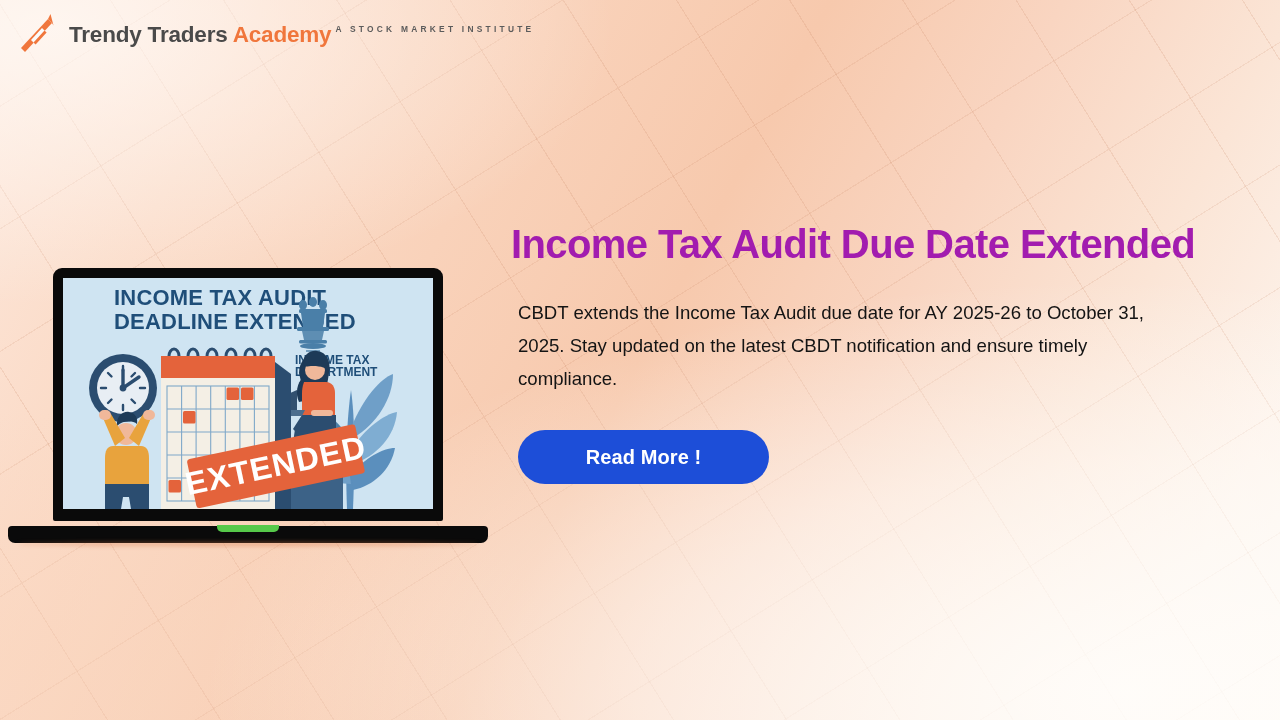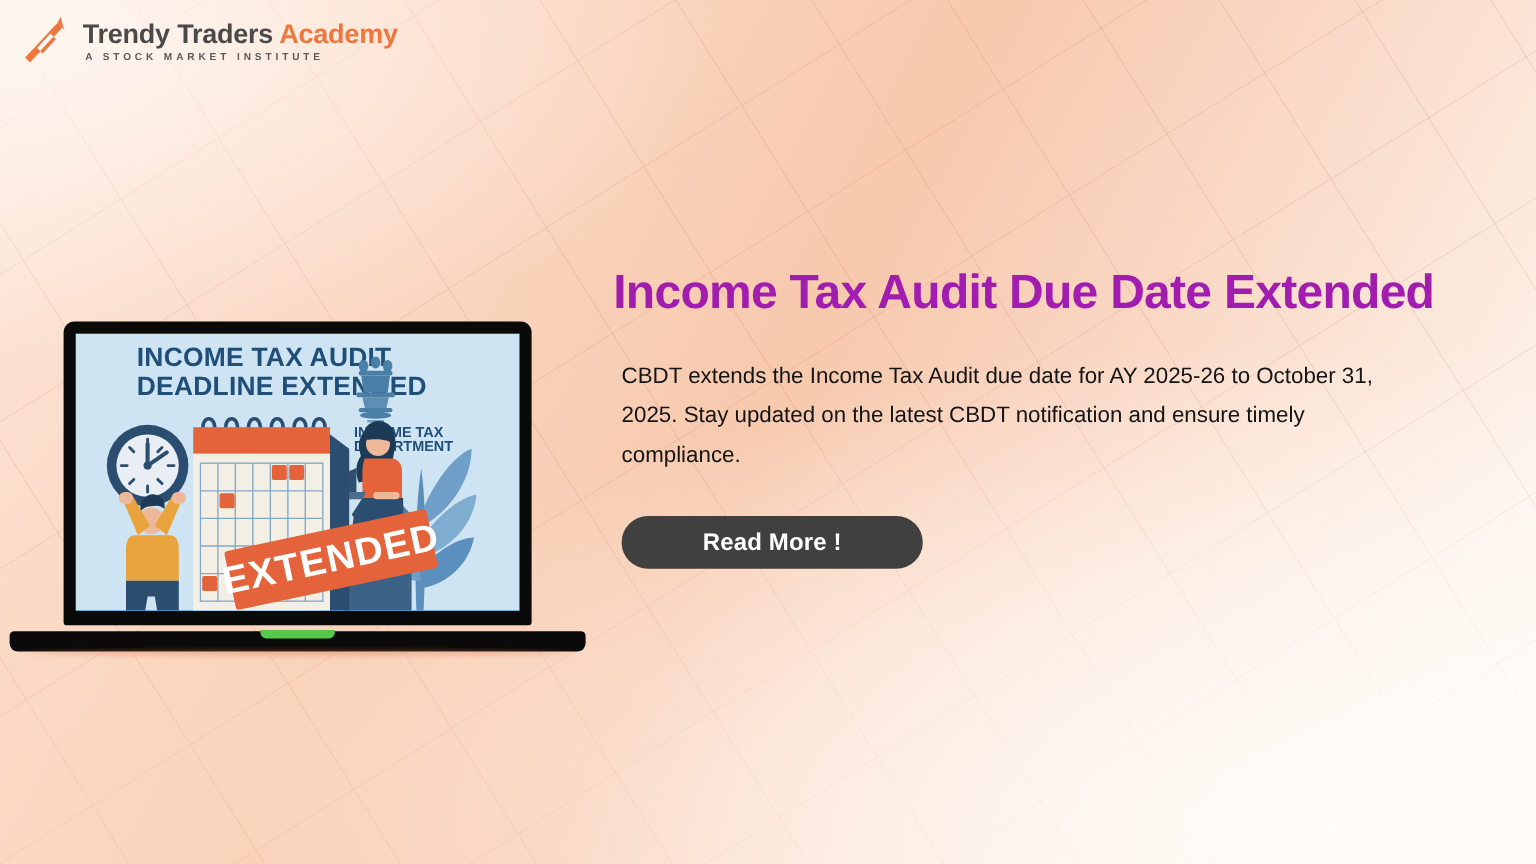--- a/index.html
+++ b/index.html
@@ -31,21 +31,21 @@
     position:absolute; inset:0; pointer-events:none;
     background:
       radial-gradient(120% 95% at 88% 96%, rgba(255,253,250,.92) 0%, rgba(255,252,248,.55) 32%, rgba(255,255,255,0) 60%),
       radial-gradient(80% 70% at 4% 4%, rgba(255,250,246,.80) 0%, rgba(255,255,255,0) 55%),
       radial-gradient(60% 50% at 2% 92%, rgba(250,214,190,.45) 0%, rgba(255,255,255,0) 70%);
   }
 
   
   .logo{ position:absolute; left:18px; top:12px; display:flex; align-items:center; gap:9px; }
   .logo-mark{ width:42px; height:44px; flex:none; }
-  .logo-text{ display:flex; flex-direction:column; gap:2px; padding-top:2px; }
+  .logo-text{ display:flex; flex-direction:row; gap:2px; padding-top:2px; }
   .logo-line1{ font-size:22.5px; font-weight:700; letter-spacing:-.2px; line-height:1; color:#4a4a4a; white-space:nowrap; }
   .logo-line1 .accent{ color:#f0763c; }
   .logo-line2{ font-size:8.4px; font-weight:700; letter-spacing:3.25px; color:#5b5b5b; white-space:nowrap; padding-left:2px; }
 
   
   .content{ position:absolute; left:511px; top:222px; width:760px; }
   .headline{
     font-size:40px; font-weight:800; letter-spacing:-.6px; line-height:1.1;
     color:#a21caf; white-space:nowrap;
   }
@@ -53,33 +53,33 @@
     margin-top:30px; margin-left:7px;
     font-size:30px; font-weight:800; letter-spacing:-.4px; color:#101010;
   }
   .body-copy{
     margin-top:30px; margin-left:7px; width:672px;
     font-size:18.6px; line-height:33px; color:#141414; font-weight:400;
   }
   .cta{
     margin-top:35px; margin-left:7px;
     display:inline-flex; align-items:center; justify-content:center;
-    width:251px; height:44px; border:none; border-radius:29px;
-    background:#404040; color:#ffffff;
+    width:251px; height:54px; border:none; border-radius:29px;
+    background:#1d4ed8; color:#ffffff;
     font-family:"Liberation Sans", sans-serif;
     font-size:20px; font-weight:700; letter-spacing:.1px; cursor:pointer;
   }
 
   
   .laptop{ position:absolute; left:8px; top:268px; width:480px; height:275px; }
   .lid{
     position:absolute; left:45px; top:0; width:390px; height:253px;
     background:#0a0a0a; border-radius:9px 9px 2px 2px; padding:10px 10px 12px 10px;
   }
-  .screen{ width:100%; height:100%; background:#0ea5e9; overflow:hidden; position:relative;text-decoration:underline; }
+  .screen{ width:100%; height:100%; background:#be185d; overflow:hidden; position:relative;text-decoration:underline; }
   .base{
     position:absolute; left:0; bottom:0; width:480px; height:17px;
     background:#0a0a0a; border-radius:4px 4px 7px 7px;
   }
   .trackpad{
     position:absolute; left:50%; transform:translateX(-50%); bottom:11px;
     width:62px; height:7px; background:#56c94a; border-radius:0 0 5px 5px;
   }
   .base-shadow{
     position:absolute; left:10px; bottom:-3px; width:460px; height:4px;

